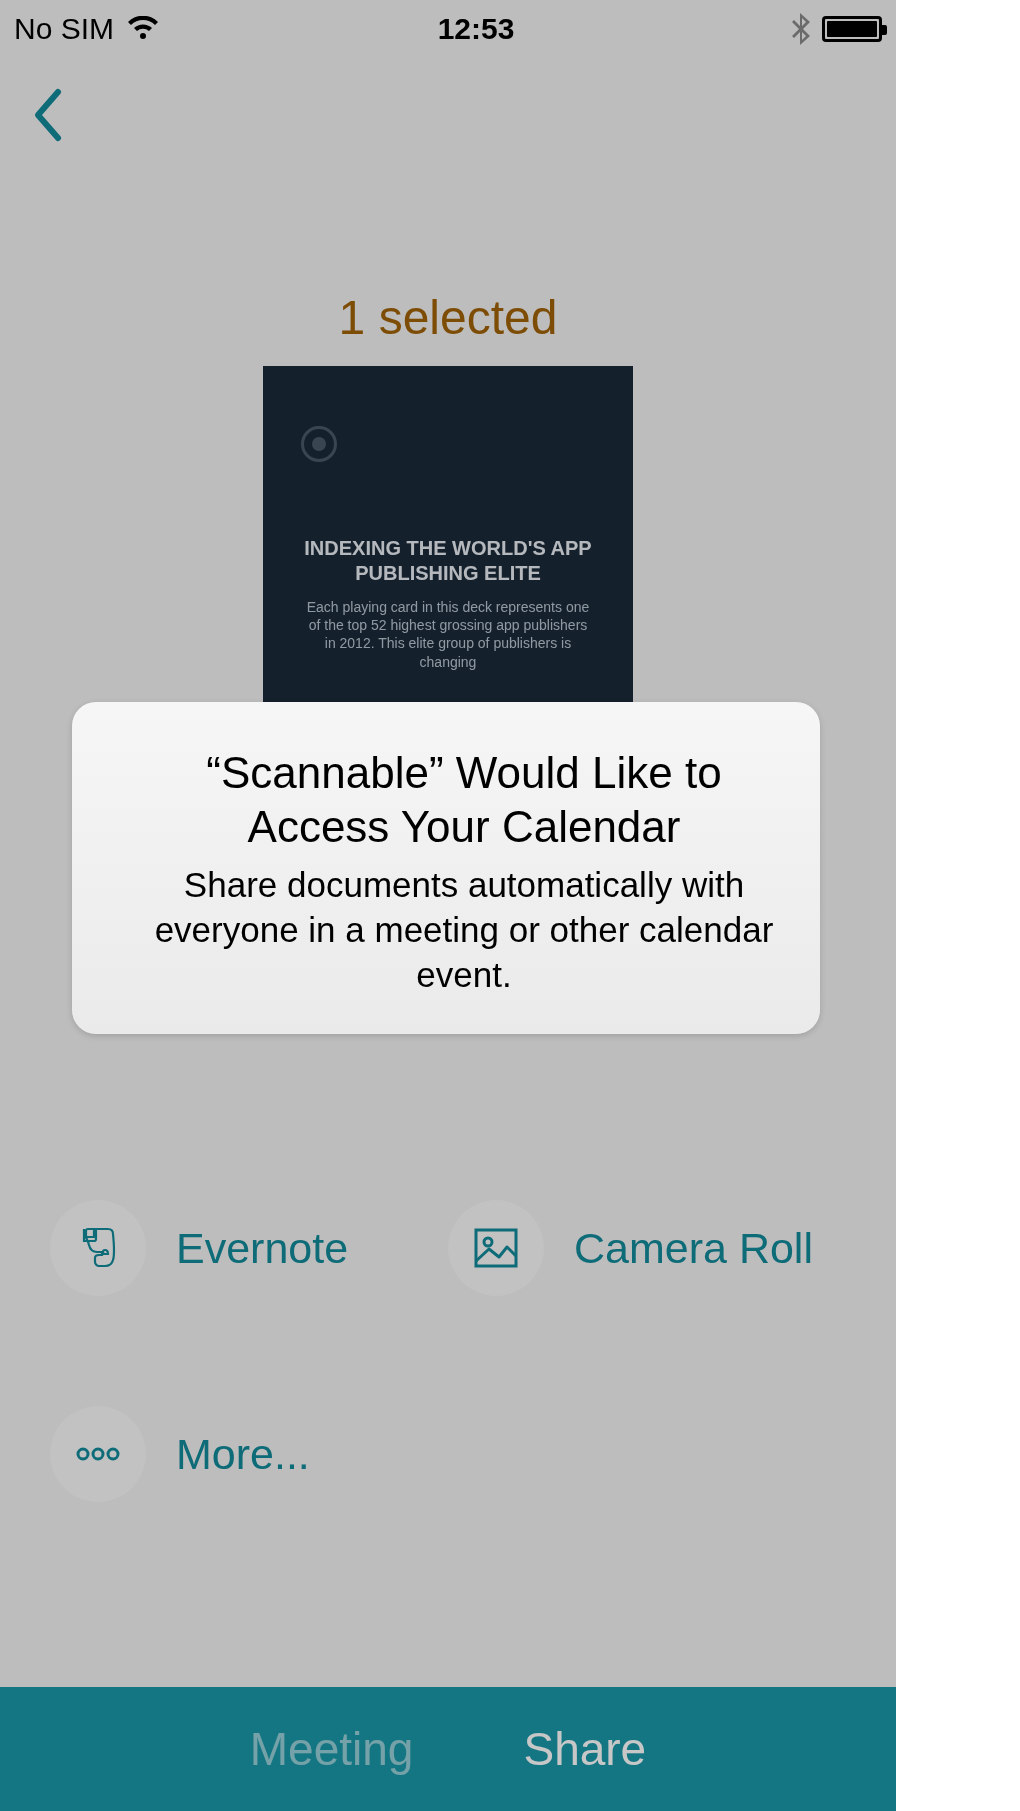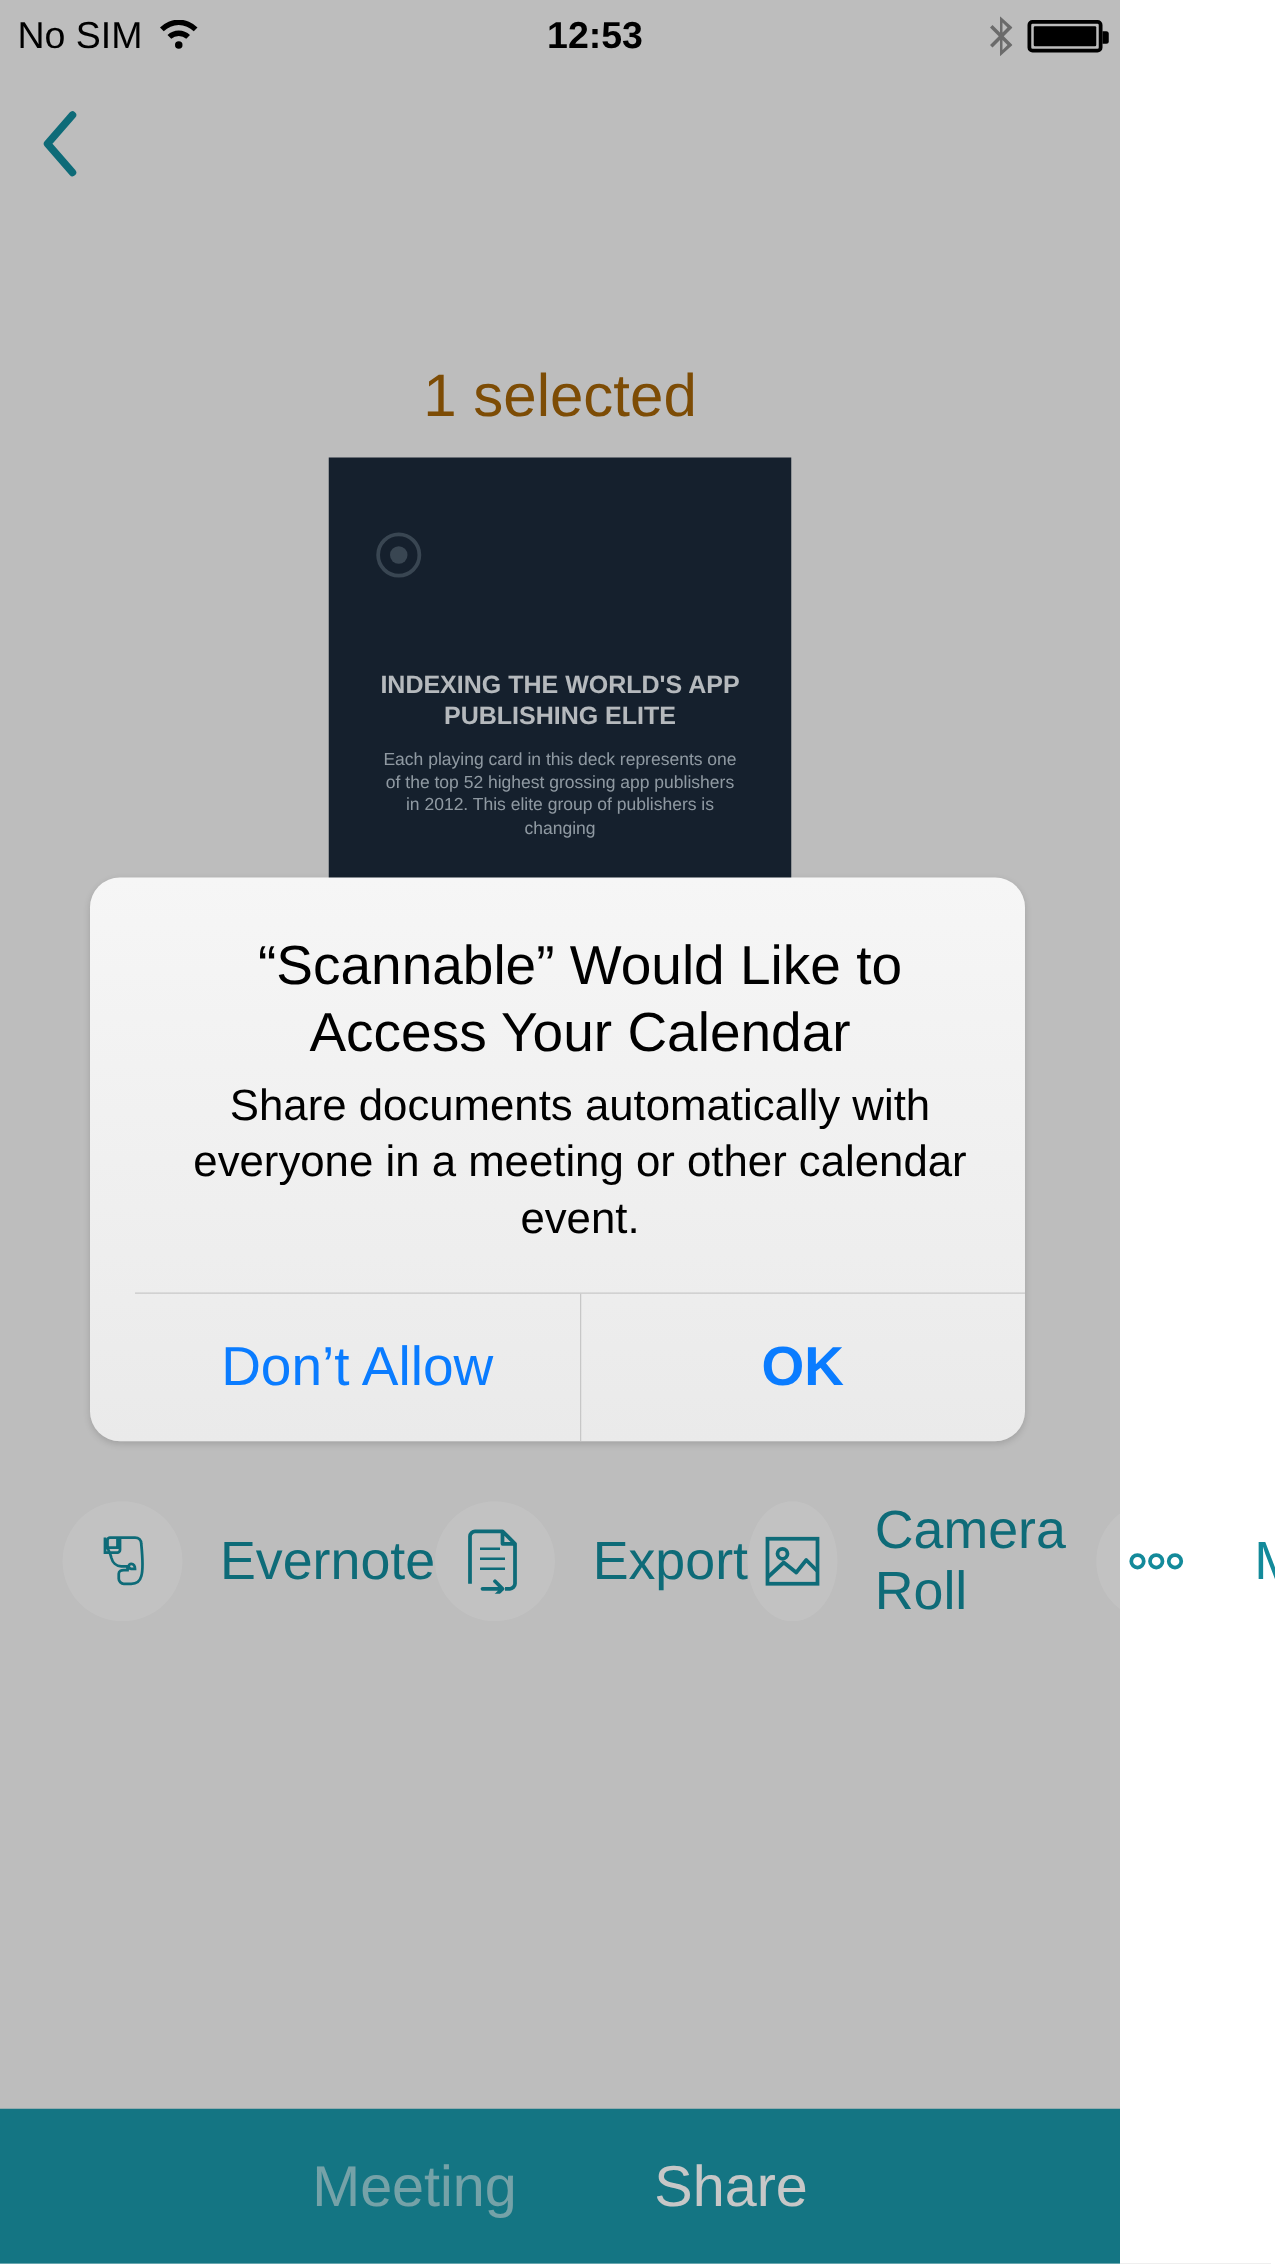--- a/index.html
+++ b/index.html
@@ -21,21 +21,21 @@
 
   
   .selected-label { position: absolute; top: 290px; left: 0; right: 0; text-align: center; font-size: 48px; color: #a16207; font-weight: 300; }
   .thumb { position: absolute; top: 366px; left: 50%; transform: translateX(-50%); width: 370px; height: 380px; background: #1c2a3a; padding: 30px 28px; color: #dfe6ec; }
   .thumb-hole { position: absolute; top: 60px; left: 38px; width: 36px; height: 36px; border: 3px solid #4a5a6a; border-radius: 50%; }
   .thumb-hole::after { content: ""; position: absolute; top: 8px; left: 8px; width: 14px; height: 14px; border-radius: 50%; background: #4a5a6a; }
   .thumb-title { position: absolute; top: 170px; left: 40px; right: 40px; text-align: center; font-size: 20px; font-weight: 600; color: #e8eef3; line-height: 1.25; }
   .thumb-body { position: absolute; top: 232px; left: 40px; right: 40px; text-align: center; font-size: 14px; color: #b8c5d0; line-height: 1.3; }
 
   
-  .share-grid { position: absolute; left: 0; right: 0; top: 1200px; display: grid; grid-template-columns: 1fr 1fr 1fr 1fr; row-gap: 110px; column-gap: 0; padding: 0 50px; }
+  .share-grid { position: absolute; left: 0; right: 0; top: 1200px; display: grid; grid-template-columns: 1fr 1fr; row-gap: 110px; column-gap: 0; padding: 0 50px; }
   .share-item { display: flex; align-items: center; gap: 30px; }
   .share-icon-wrap { width: 96px; height: 96px; border-radius: 50%; background: rgba(255,255,255,0.55); display: flex; align-items: center; justify-content: center; }
   .share-label { font-size: 43px; font-weight: 300; color: #138a9a; }
 
   
   .bottom-bar { position: absolute; left: 0; right: 0; bottom: 0; height: 124px; background: #1a97a8; display: flex; align-items: center; justify-content: center; gap: 110px; }
   .tab { font-size: 46px; font-weight: 400; }
   .tab.inactive { color: rgba(255,255,255,0.55); }
   .tab.active { color: #fff; }
 
@@ -99,32 +99,20 @@
     <div class="share-item">
       <div class="share-icon-wrap">
         <svg width="50" height="50" viewBox="0 0 50 50">
             <path d="M15 6h6v8h-8V8c0-1 1-2 2-2zm-4 12h10c1 0 2-1 2-2V6h12c3 0 5 2 5 5 0 0 2 20 0 26-1 4-4 6-8 6h-6c-2 0-4-2-4-4v-4c0-2 2-3 4-3h3v-3h-5c-4 0-7-3-8-7-1-5-5-10-5-14 0-1 0-2 0-2zm21 9c-1 0-2 1-2 2s1 2 2 2h3c0-2-1-4-3-4z" fill="none" stroke="#138a9a" stroke-width="2.2"></path>
           </svg>
       </div>
       <span class="share-label">Evernote</span>
     </div>
     <div class="share-item">
       <div class="share-icon-wrap">
-        <svg width="48" height="52" viewBox="0 0 48 52">
-            <path d="M8 2h22l10 10v32c0 2-2 4-4 4h-4M30 2v10h10M8 2c-2 0-4 2-4 4v38" fill="none" stroke="#138a9a" stroke-width="3" stroke-linejoin="round"></path>
-            <path d="M14 48h16m0 0l-6-6m6 6l-6 6" fill="none" stroke="#138a9a" stroke-width="3" stroke-linecap="round" stroke-linejoin="round"></path>
-            <line x1="12" y1="16" x2="28" y2="16" stroke="#138a9a" stroke-width="2"></line>
-            <line x1="12" y1="24" x2="32" y2="24" stroke="#138a9a" stroke-width="2"></line>
-            <line x1="12" y1="32" x2="32" y2="32" stroke="#138a9a" stroke-width="2"></line>
-          </svg>
-      </div>
-      <span class="share-label">Export</span>
-    </div>
-    <div class="share-item">
-      <div class="share-icon-wrap">
         <svg width="50" height="50" viewBox="0 0 50 50">
             <rect x="5" y="7" width="40" height="36" fill="none" stroke="#138a9a" stroke-width="3"></rect>
             <circle cx="17" cy="19" r="4" fill="none" stroke="#138a9a" stroke-width="3"></circle>
             <polyline points="5,38 18,26 28,34 36,24 45,33" fill="none" stroke="#138a9a" stroke-width="3" stroke-linejoin="round"></polyline>
           </svg>
       </div>
       <span class="share-label">Camera Roll</span>
     </div>
     <div class="share-item">
       <div class="share-icon-wrap">
@@ -143,19 +131,15 @@
     <div class="tab active">Share</div>
   </div>
 
   <div class="dim"></div>
 
   <div class="alert">
     <div class="alert-body">
       <div class="alert-title">“Scannable” Would Like to Access Your Calendar</div>
       <div class="alert-msg">Share documents automatically with everyone in a meeting or other calendar event.</div>
     </div>
-    <div class="alert-buttons">
-      <button class="alert-btn">Don’t Allow</button>
-      <button class="alert-btn bold">OK</button>
-    </div>
   </div>
 
 </div>
 
 </body></html>

